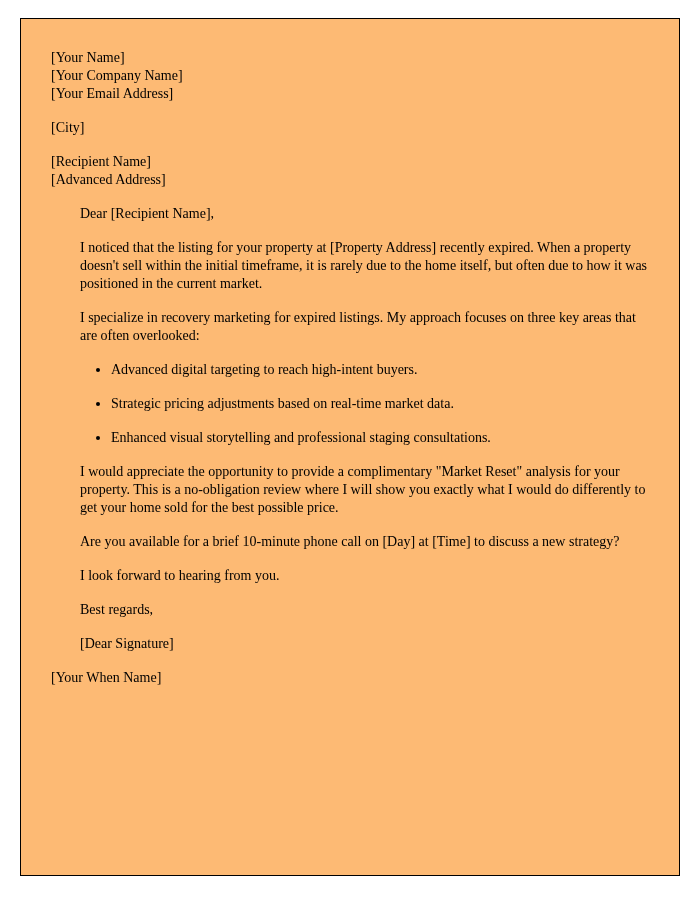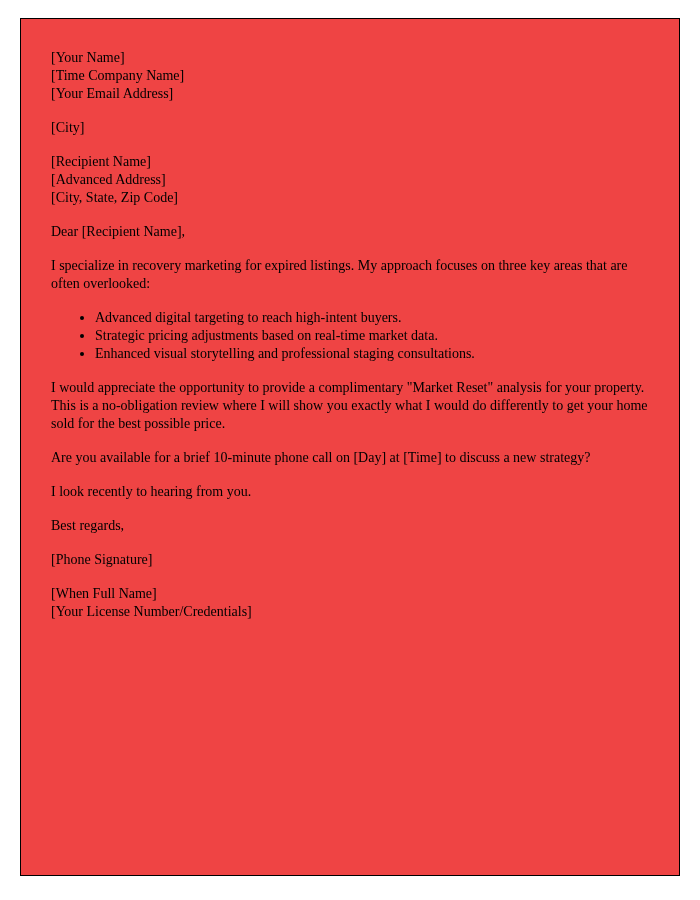--- a/index.html
+++ b/index.html
@@ -9,82 +9,81 @@
     background: #ffffff;
     font-family: "Liberation Serif", "DejaVu Serif", serif;
   }
   .page {
     position: absolute;
     left: 20px;
     top: 18px;
     width: 660px;
     height: 858px;
     border: 1px solid #000000;
-    background: #ef4444;
+    background: #fdba74;
   }
   .letter {
     padding: 30px 30px 0 30px;
     font-size: 14px;
     line-height: 18px;
     color: #000000;
   }
   .block { margin-bottom: 16px; }
   .block .line { white-space: pre; }
-  p.para { margin-bottom: 16px; }
+  p.para { margin-bottom: 16px; margin-left: 29px; }
   ul.bullets {
     margin: 0 0 16px 0;
     padding-left: 44px;
   }
   ul.bullets li {
-    margin: 0;
+    margin: 16px;
     line-height: 18px;
   }
 </style>
 </head>
 <body>
 
 <div class="page">
   <div class="letter">
 
     <div class="block">
       <div class="line">[Your Name]</div>
-      <div class="line">[Time Company Name]</div>
+      <div class="line">[Your Company Name]</div>
       <div class="line">[Your Email Address]</div>
     </div>
 
     <div class="block">
       <div class="line">[City]</div>
     </div>
 
     <div class="block">
       <div class="line">[Recipient Name]</div>
       <div class="line">[Advanced Address]</div>
-      <div class="line">[City, State, Zip Code]</div>
     </div>
 
     <p class="para">Dear [Recipient Name],</p>
 
+    <p class="para">I noticed that the listing for your property at [Property Address] recently expired. When a property doesn't sell within the initial timeframe, it is rarely due to the home itself, but often due to how it was positioned in the current market.</p>
 
     <p class="para">I specialize in recovery marketing for expired listings. My approach focuses on three key areas that are often overlooked:</p>
 
     <ul class="bullets">
       <li>Advanced digital targeting to reach high-intent buyers.</li>
       <li>Strategic pricing adjustments based on real-time market data.</li>
       <li>Enhanced visual storytelling and professional staging consultations.</li>
     </ul>
 
     <p class="para">I would appreciate the opportunity to provide a complimentary "Market Reset" analysis for your property. This is a no-obligation review where I will show you exactly what I would do differently to get your home sold for the best possible price.</p>
 
     <p class="para">Are you available for a brief 10-minute phone call on [Day] at [Time] to discuss a new strategy?</p>
 
-    <p class="para">I look recently to hearing from you.</p>
+    <p class="para">I look forward to hearing from you.</p>
 
     <p class="para">Best regards,</p>
 
-    <p class="para">[Phone Signature]</p>
+    <p class="para">[Dear Signature]</p>
 
     <div class="block">
-      <div class="line">[When Full Name]</div>
-      <div class="line">[Your License Number/Credentials]</div>
+      <div class="line">[Your When Name]</div>
     </div>
 
   </div>
 </div>
 
 </body></html>

